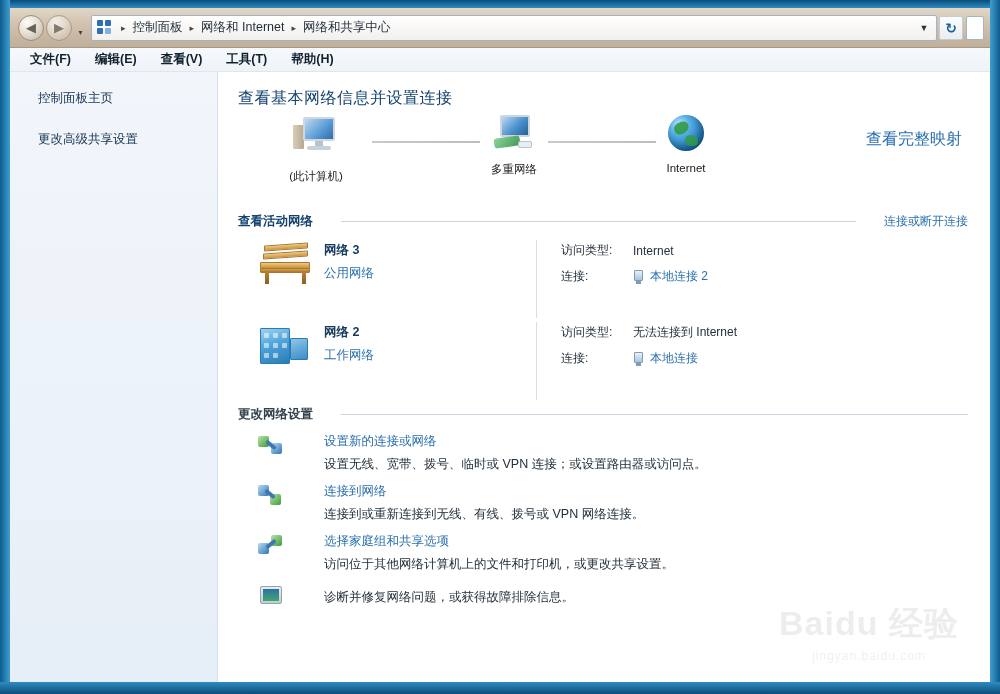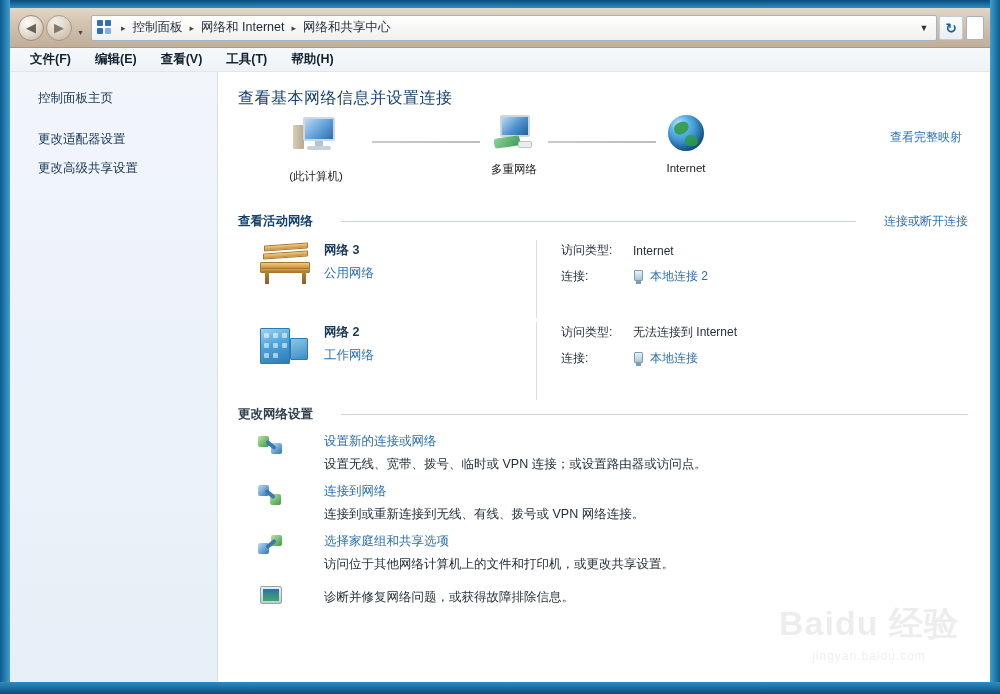--- a/index.html
+++ b/index.html
@@ -165,21 +165,21 @@
     font-size:11.5px; color:#222; margin-top:3px; white-space:nowrap;
     filter: blur(.35px);
   }
   .map-line {
     position:absolute; height:2px;
     background:linear-gradient(90deg,#c9c9c9,#bdbdbd);
     top:26px;
   }
   .map-full-link {
     position:absolute; right:6px; top:14px;
-    font-size:12px; color:#2a6fad;
+    font-size:16px; color:#2a6fad;
     filter: blur(.4px);
   }
 
   
   .icon-monitor { width:46px; height:42px; margin:0 auto; position:relative; }
   .icon-monitor .scr {
     position:absolute; left:10px; top:2px; width:32px; height:24px;
     background:linear-gradient(135deg,#bcd9f2 0%,#5f9fd8 55%,#2f6ea8 100%);
     border:2px solid #cfd8e0; border-radius:2px;
   }
@@ -386,21 +386,20 @@
       <div class="menu-item">查看(V)</div>
       <div class="menu-item">工具(T)</div>
       <div class="menu-item">帮助(H)</div>
     </div>
 
     <div id="body">
 
       <div id="sidebar">
         <div class="side-home">控制面板主页</div>
         <div class="side-gap"></div>
-        <div class="side-link">更改适配器设置</div>
         <div class="side-link">更改高级共享设置</div>
         <div id="sidebar-bottom-fade"></div>
       </div>
 
       <div id="content">
 
         <h1 id="page-title">查看基本网络信息并设置连接</h1>
 
         <div id="netmap">
           <div class="map-line" style="left:136px; width:108px;"></div>

